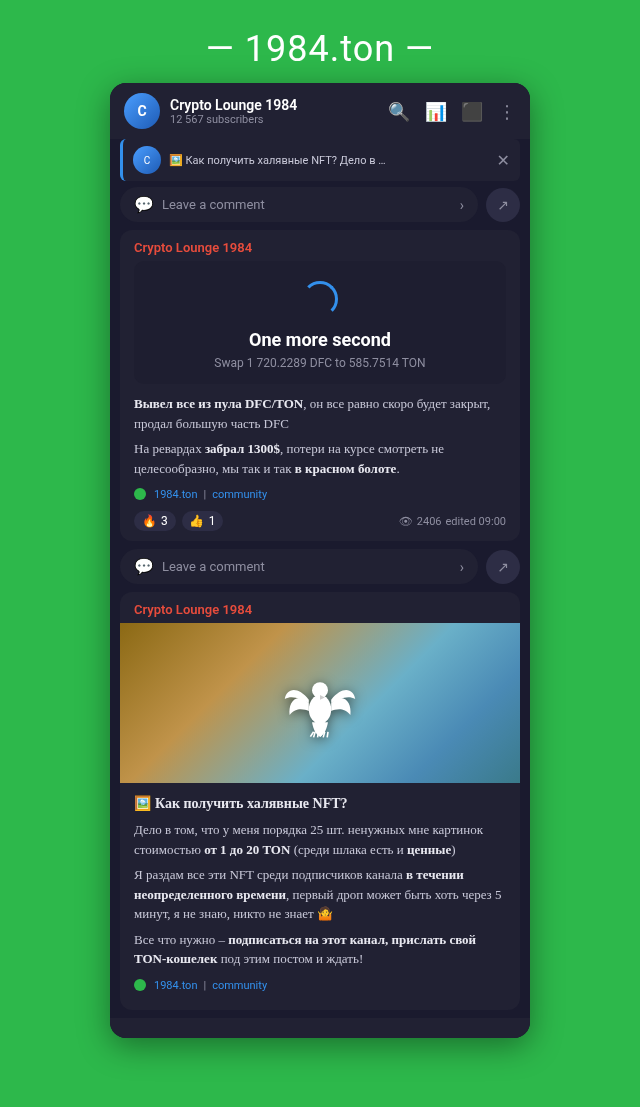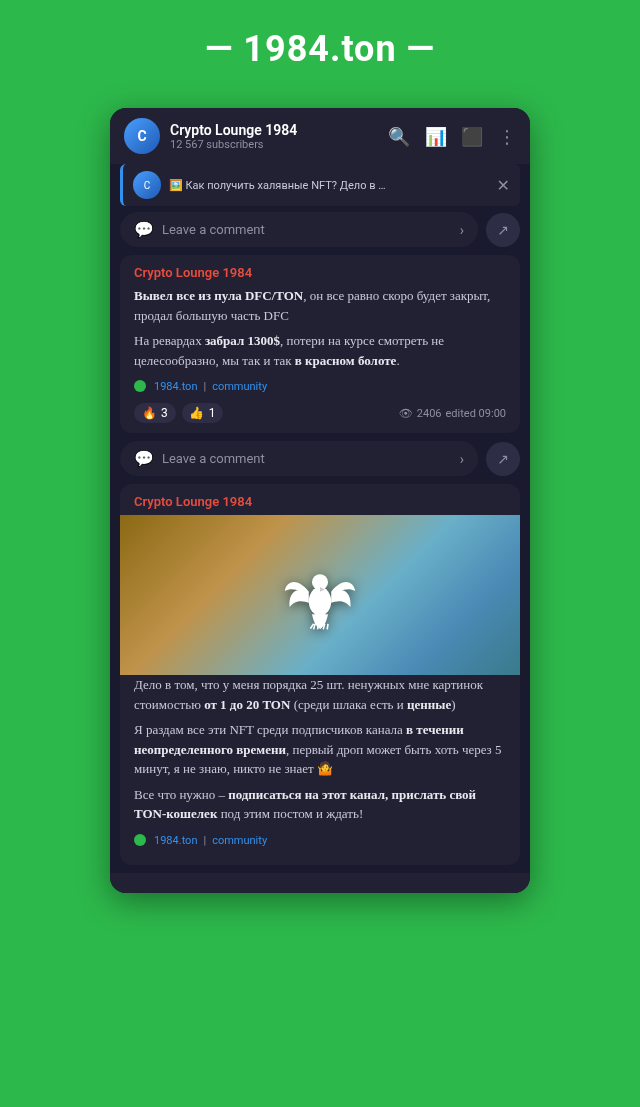--- a/index.html
+++ b/index.html
@@ -8,23 +8,23 @@
       min-height: 1107px;
       background-color: #2db84b;
       font-family: -apple-system, BlinkMacSystemFont, 'Segoe UI', Roboto, sans-serif;
       display: flex;
       flex-direction: column;
       align-items: center;
     }
     .page-title {
       color: white;
       font-size: 36px;
-      font-weight: 700;
+      font-weight: 400;
       text-align: center;
-      padding: 28px 0 38px 0;
+      padding: 28px 0 13px 0;
       letter-spacing: 1px;
     }
     .phone-frame {
       width: 420px;
       background: #1a1a2e;
       border-radius: 16px;
       overflow: hidden;
       box-shadow: 0 8px 32px rgba(0,0,0,0.4);
       margin-bottom: 20px;
     }
@@ -326,20 +326,25 @@
       <span class="comment-arrow">›</span>
     </div>
     <div class="share-btn">
       <span style="font-size:14px;">↗</span>
     </div>
   </div>
 
   <div class="msg-card">
     <div class="msg-sender">Crypto Lounge 1984</div>
 
+    <div class="loading-area">
+      <div class="spinner"></div>
+      <div class="loading-title">One more second</div>
+      <div class="loading-sub">Swap 1 720.2289 DFC to 585.7514 TON</div>
+    </div>
 
     <div class="msg-text">
       <b>Вывел все из пула DFC/TON</b>, он все равно скоро будет закрыт, продал большую часть DFC
     </div>
     <div class="msg-text">
       На ревардах <b>забрал 1300$</b>, потери на курсе смотреть не целесообразно, мы так и так <b>в красном болоте</b>.
     </div>
 
     <div class="msg-footer">
       <span class="green-circle"></span>
@@ -403,20 +408,21 @@
         <path d="M40,74 C42,85 46,90 50,92 C54,90 58,85 60,74 Z" fill="white"></path>
 
         <rect x="44" y="74" width="4" height="12" fill="white"></rect>
         <rect x="52" y="74" width="4" height="12" fill="white"></rect>
 
         <path d="M42,86 L38,92 M44,86 L42,93 M48,86 L47,93" stroke="white" stroke-width="2" fill="none"></path>
         <path d="M54,86 L50,92 M56,86 L54,93 M60,86 L59,93" stroke="white" stroke-width="2" fill="none"></path>
       </svg>
     </div>
 
+    <div class="msg-text" style="padding-top:10px; font-weight:600; color:#e8e8f0; font-size:14px;">🖼️ Как получить халявные NFT?</div>
 
     <div class="msg-text">
       Дело в том, что у меня порядка 25 шт. ненужных мне картинок стоимостью <b>от 1 до 20 TON</b> (среди шлака есть и <b>ценные</b>)
     </div>
 
     <div class="msg-text">
       Я раздам все эти NFT среди подписчиков канала <b>в течении неопределенного времени</b>, первый дроп может быть хоть через 5 минут, я не знаю, никто не знает 🤷
     </div>
 
     <div class="msg-text">

